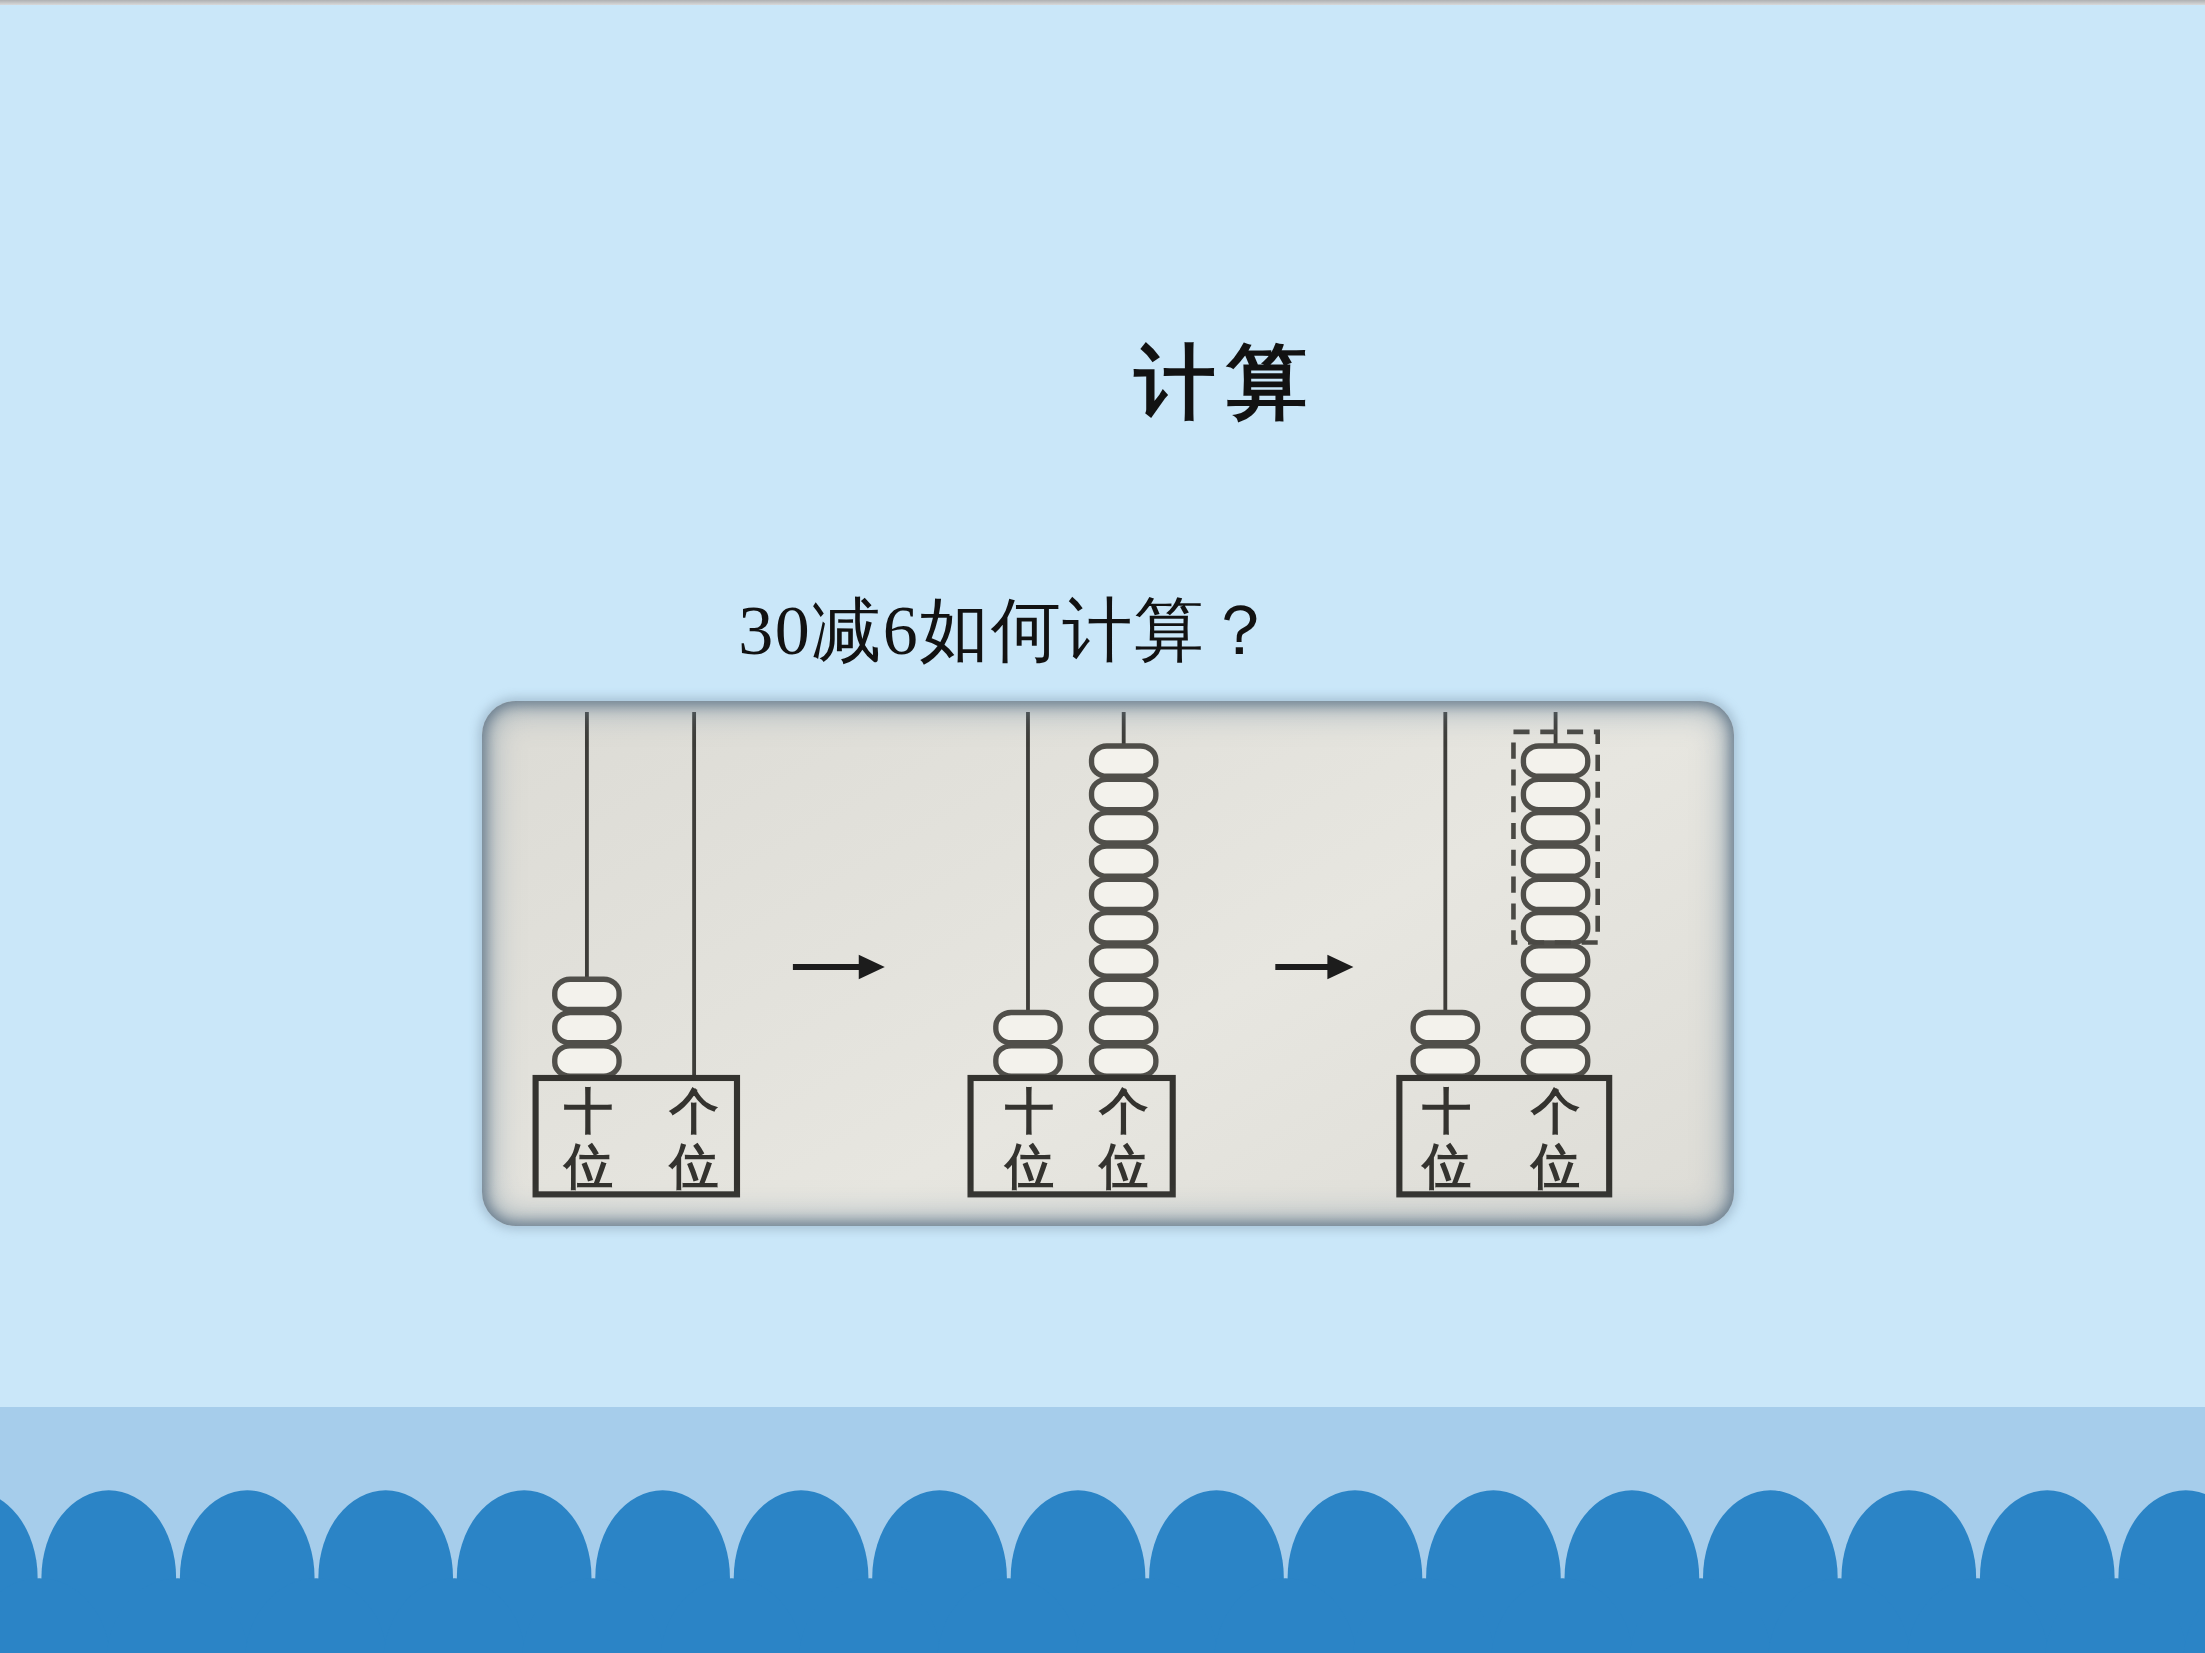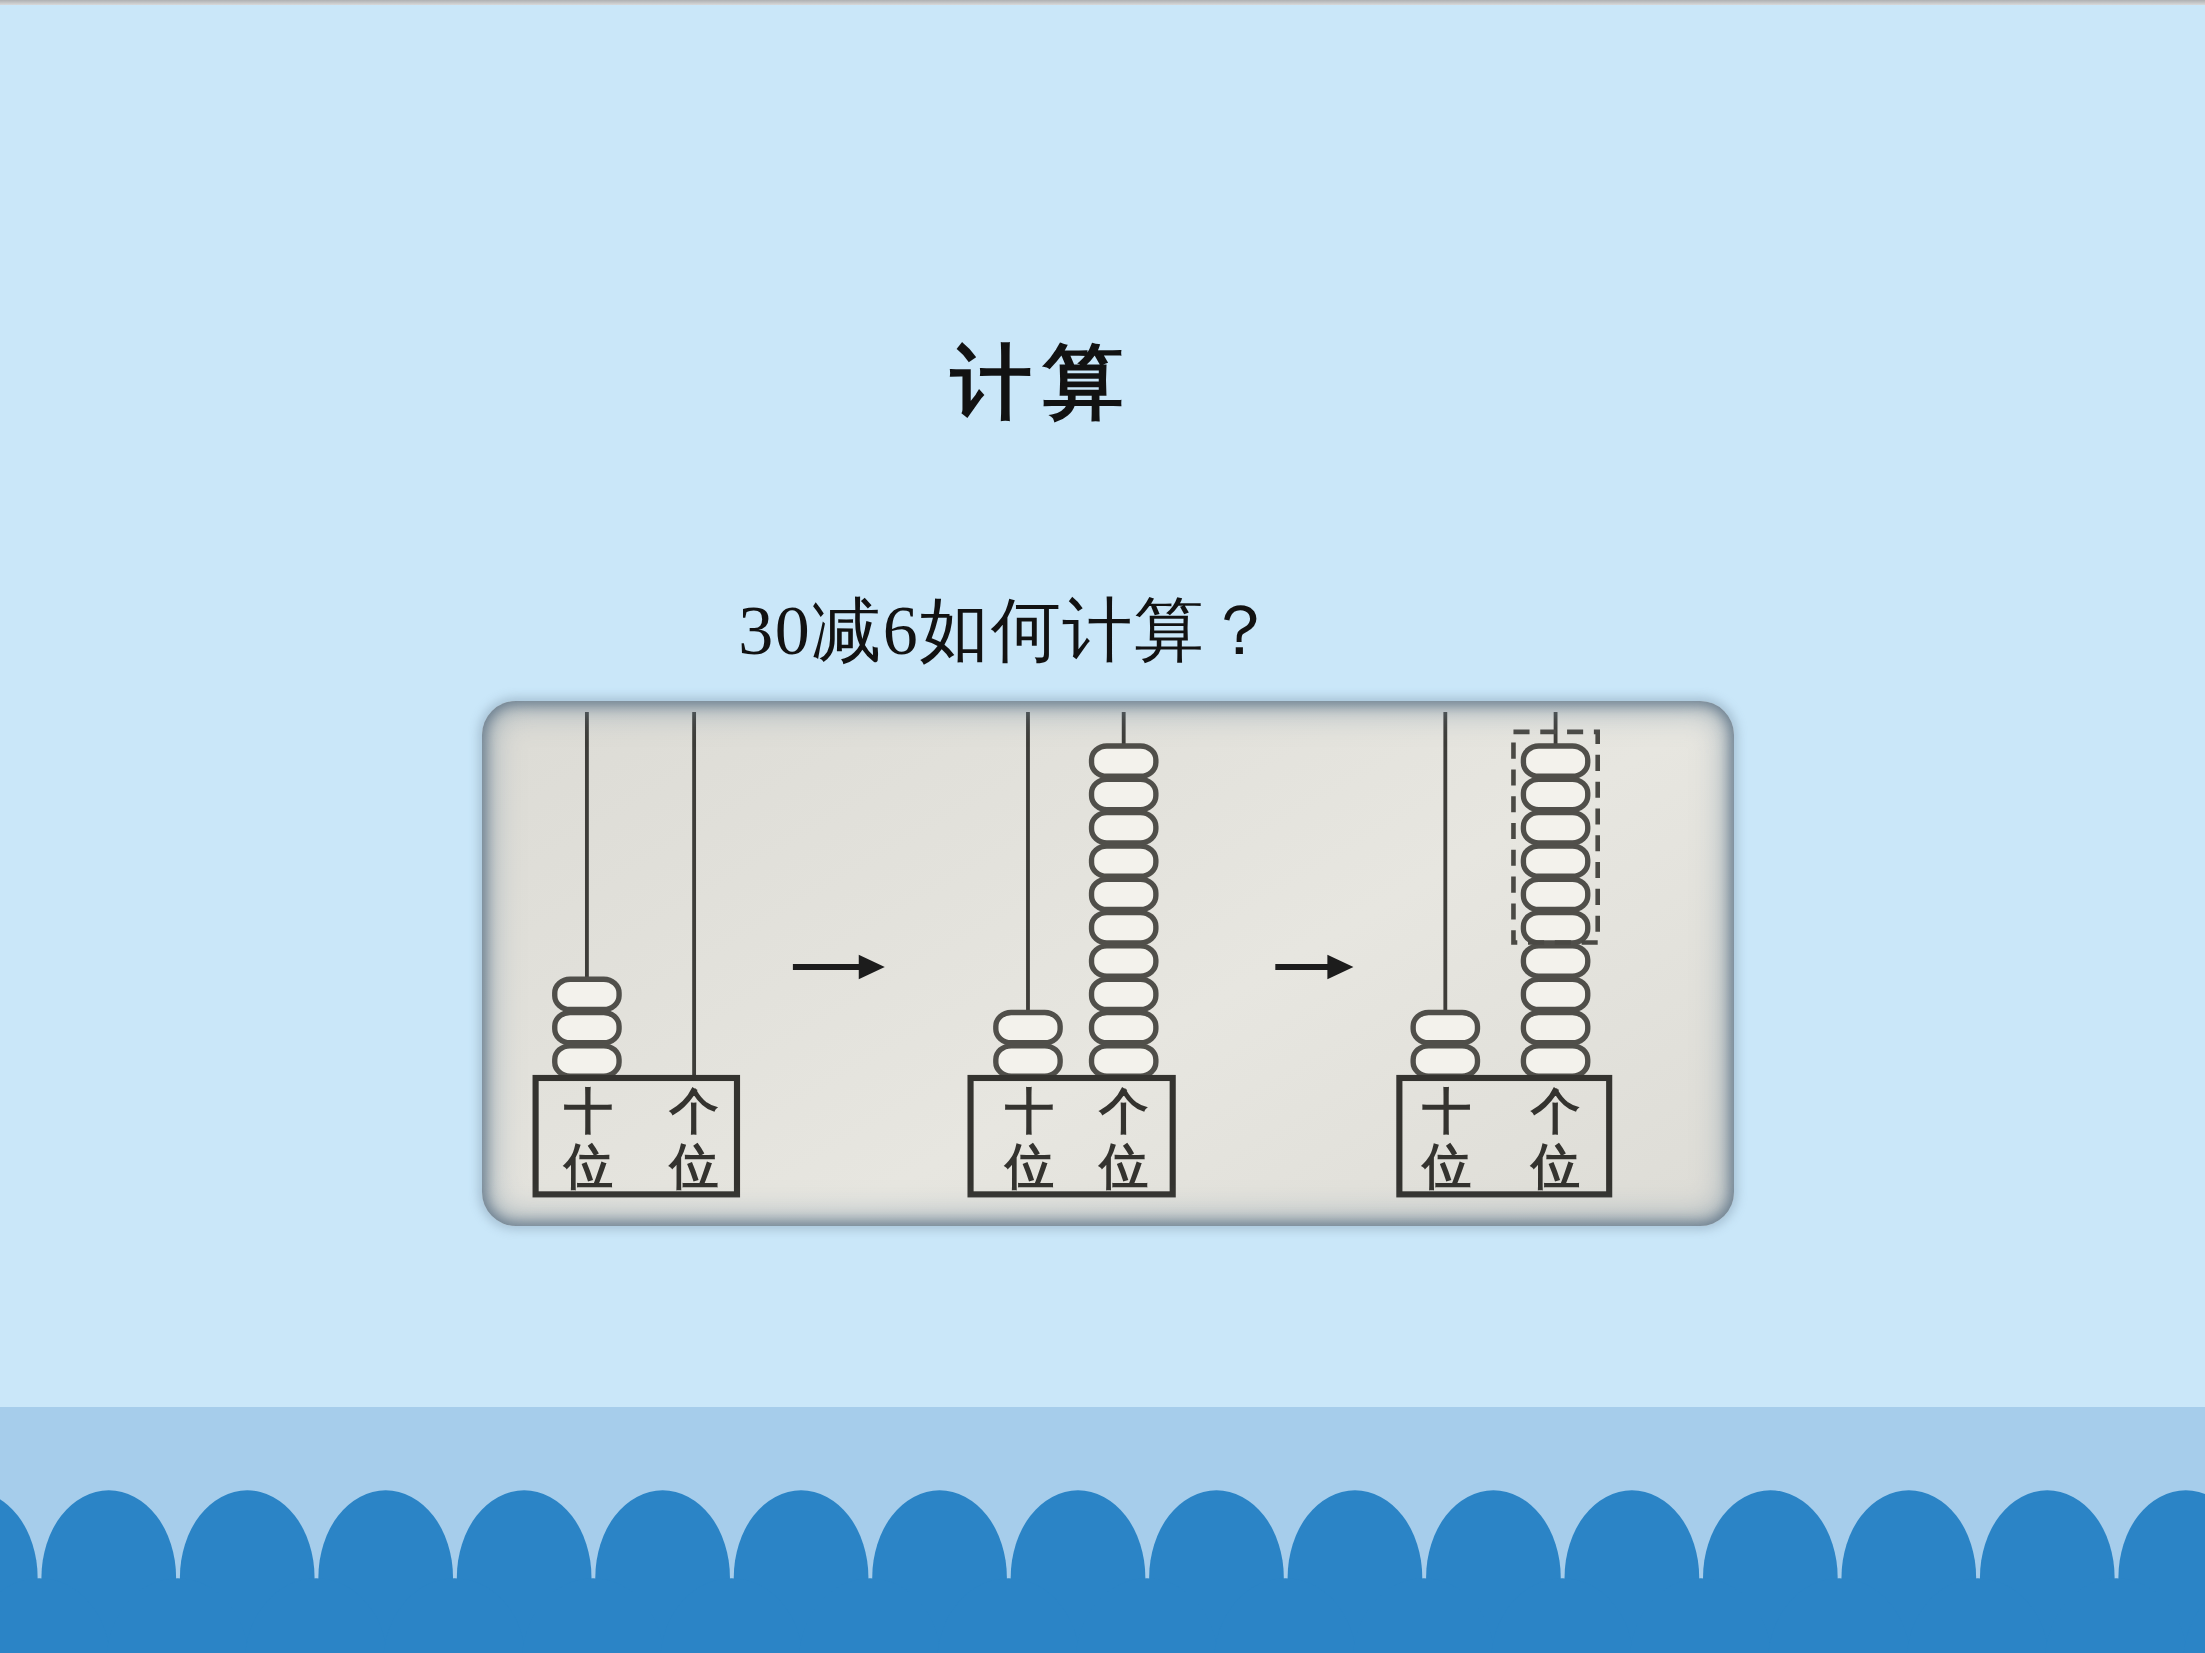--- a/index.html
+++ b/index.html
@@ -9,21 +9,21 @@
     overflow:hidden;
     background:var(--bg,#cae7f9);
     font-family:"Liberation Serif","DejaVu Serif",serif;
   }
   .top-strip{
     position:absolute;top:0;left:0;width:2205px;height:4.6px;
     background:linear-gradient(#aeb0b2,#d8d9da);
   }
   .slide-title{
     position:absolute;top:337px;left:767px;width:551px;
-    text-align:center;
+    text-align:right;
     font-size:81px;line-height:1.15;font-weight:bold;
     letter-spacing:10.7px;
     color:var(--ink,#121212);
   }
   .question-text{
     position:absolute;top:594px;left:0;width:2015px;
     text-align:center;
     font-size:70px;line-height:1.05;
     letter-spacing:1.5px;
     color:var(--ink,#121212);

